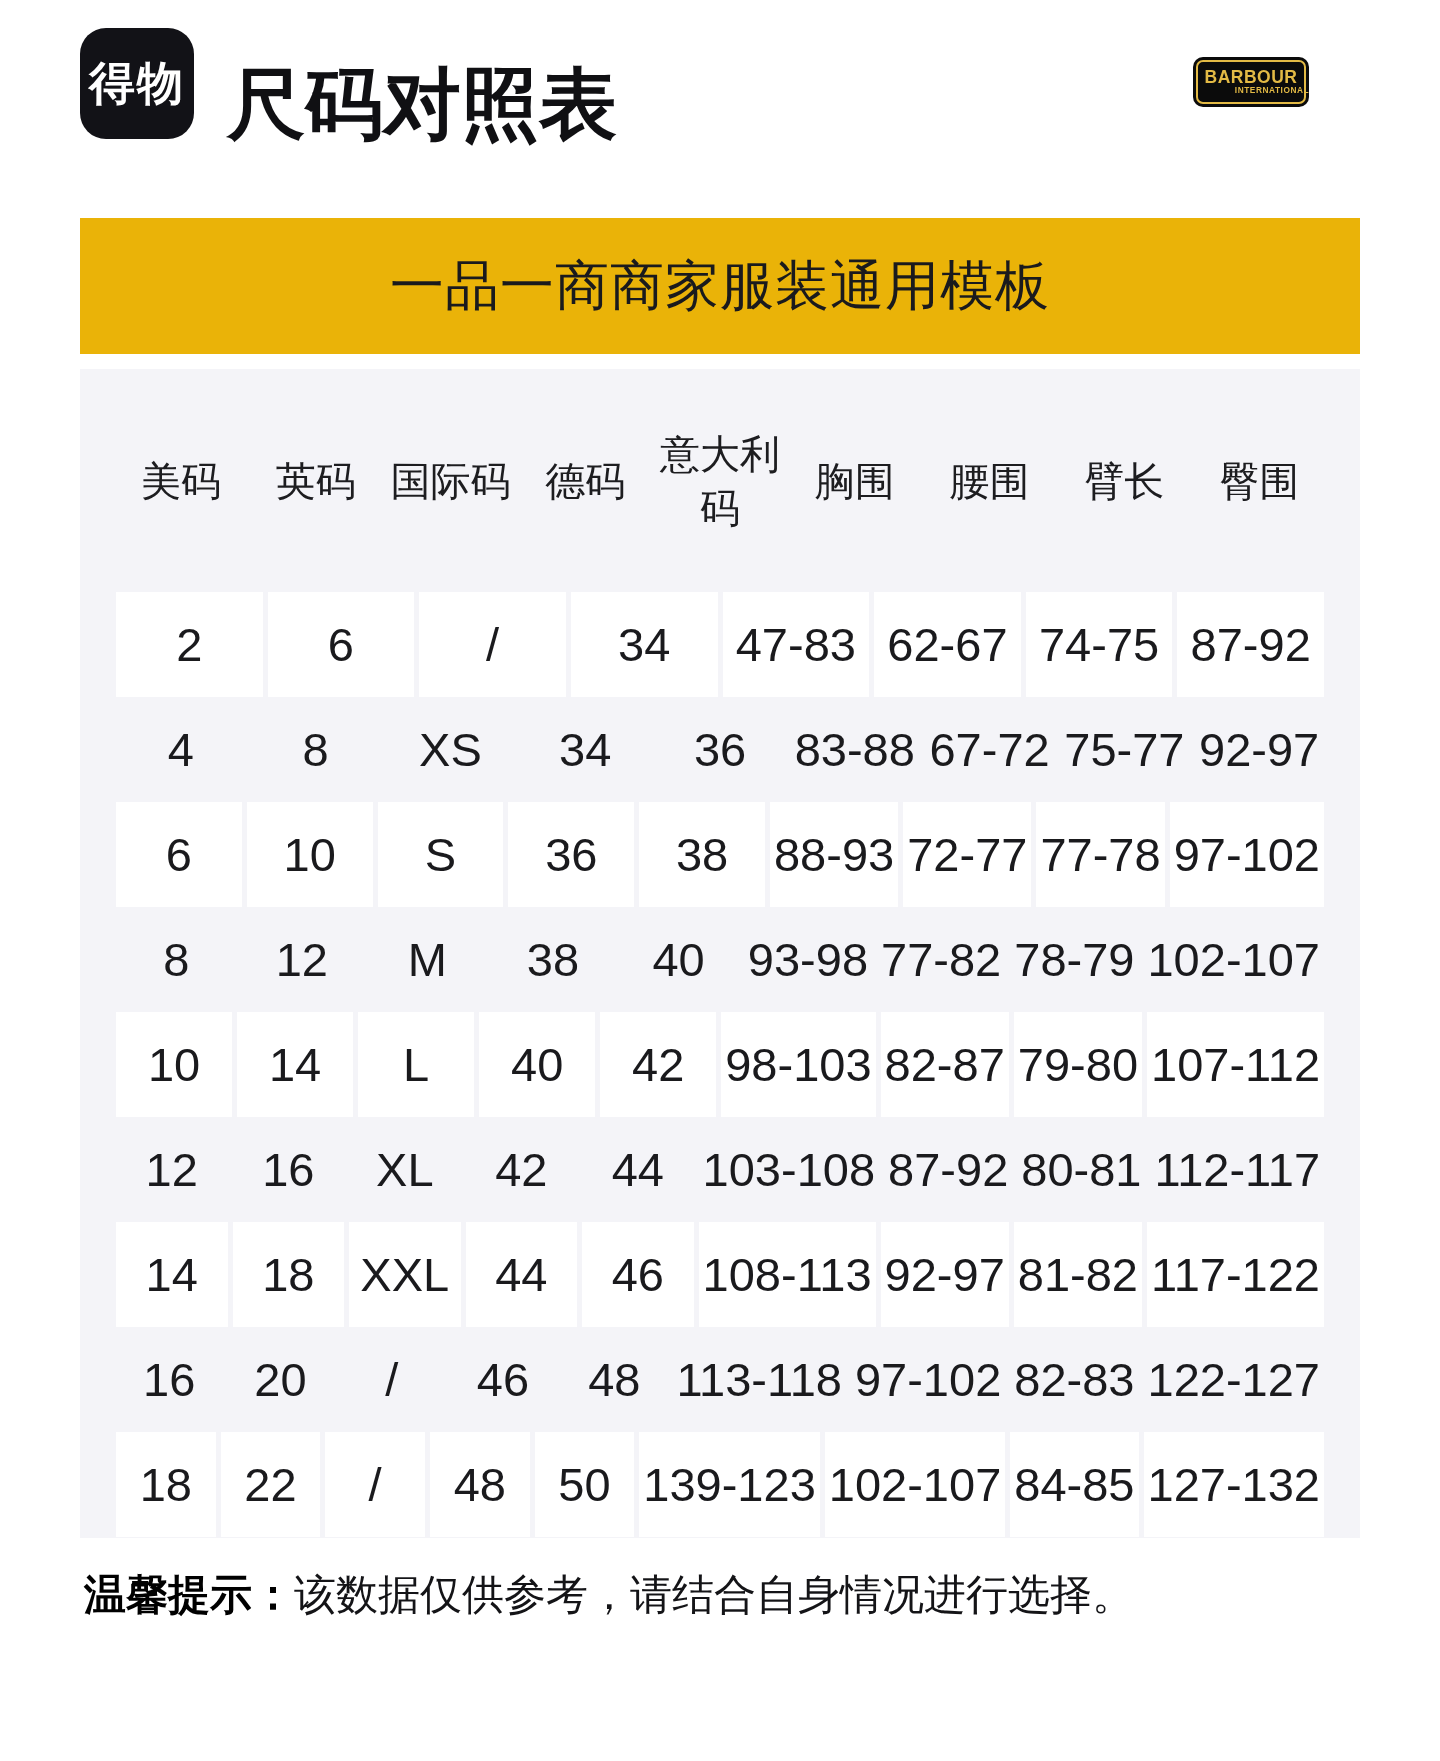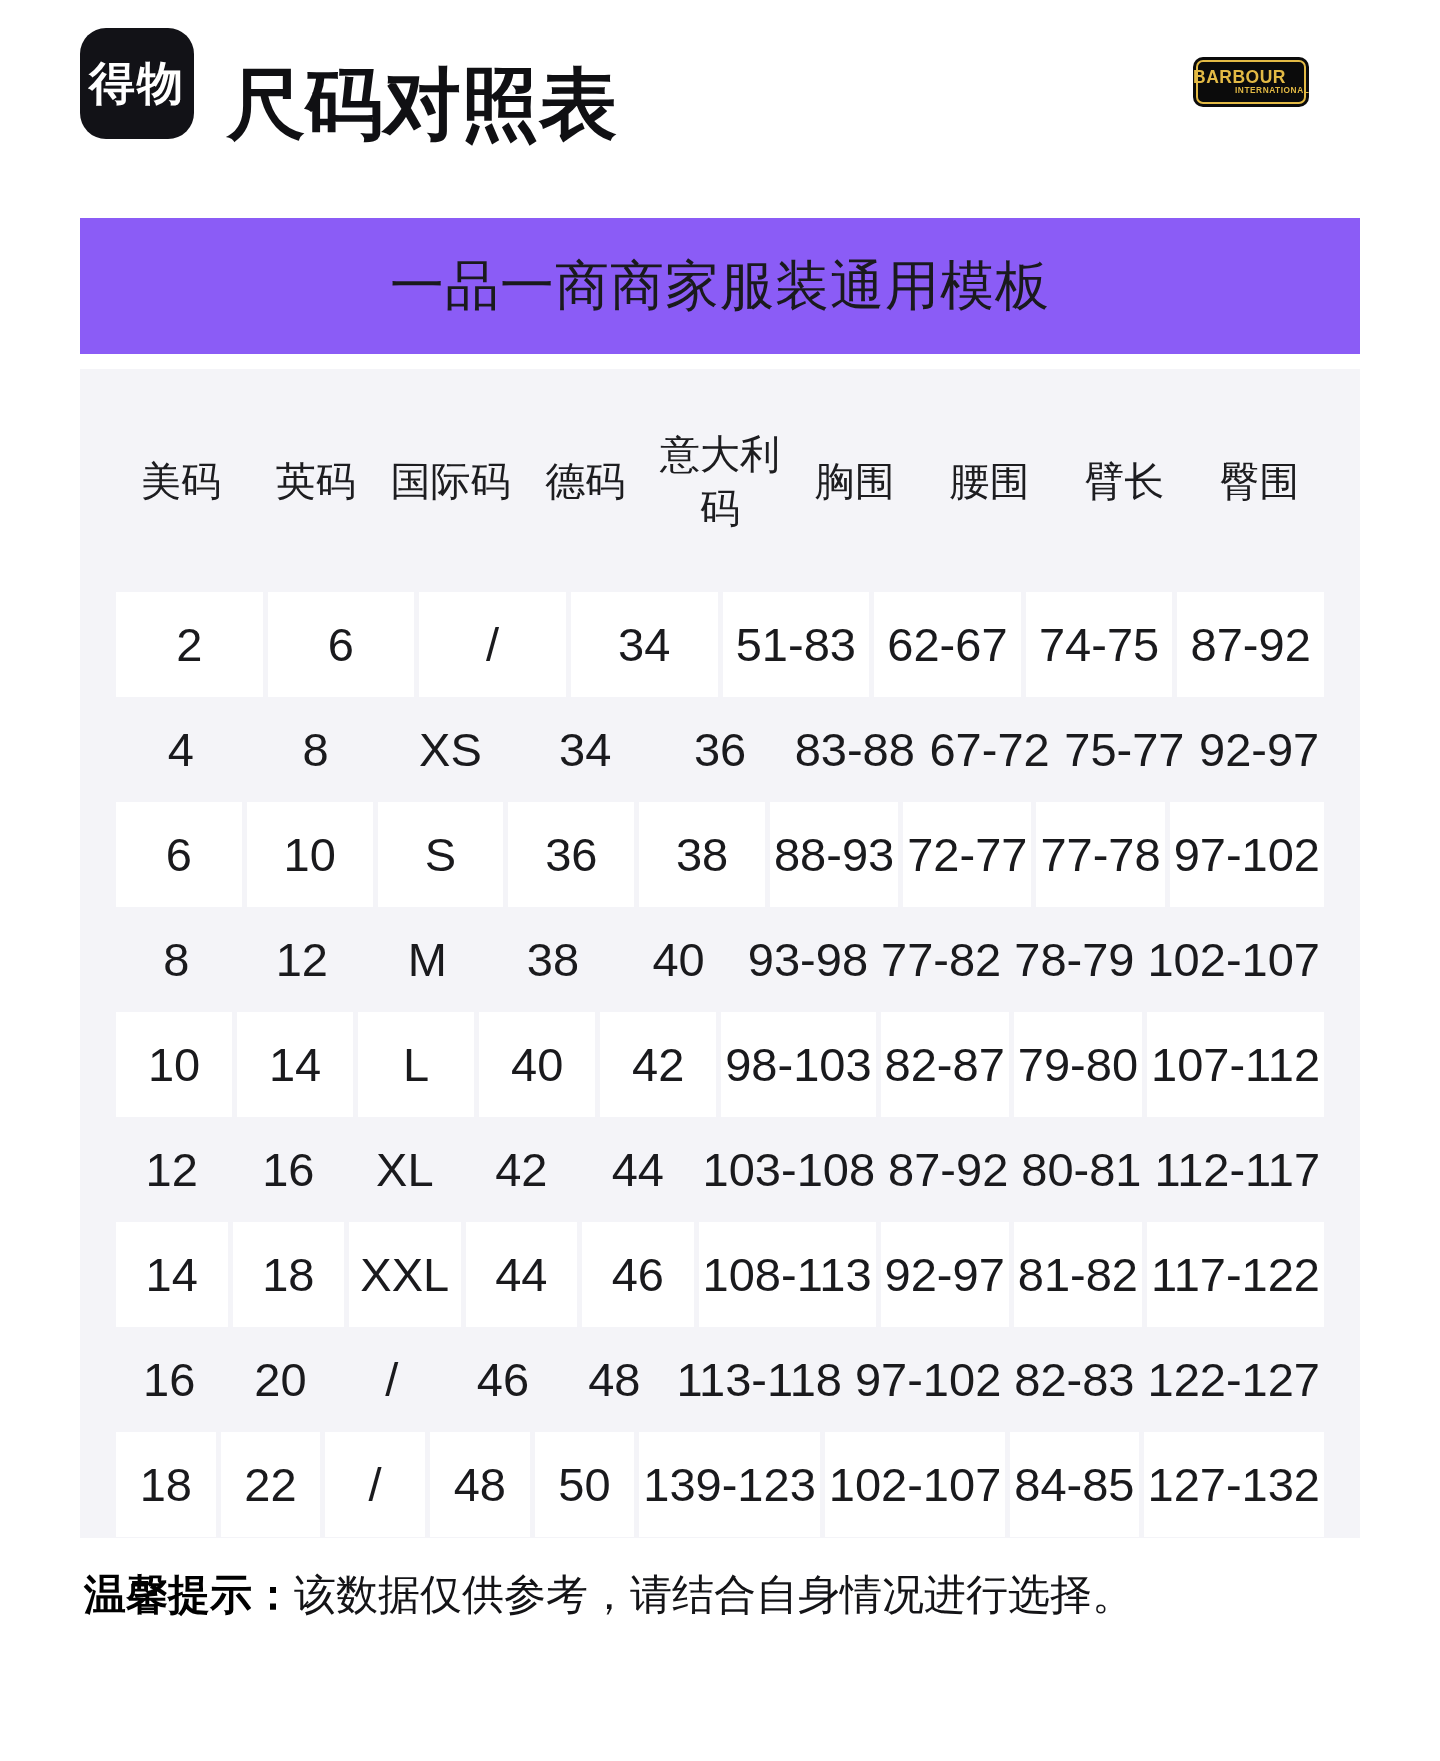--- a/index.html
+++ b/index.html
@@ -14,32 +14,32 @@
     display:flex; align-items:center; justify-content:center;
     color:#ffffff; font-size:46px; font-weight:700; letter-spacing:2px;
   }
   .title {
     position:absolute; left:227px; top:62px;
     font-size:78px; font-weight:700; color:#101013; line-height:1.1; white-space:nowrap;
   }
   .badge {
     position:absolute; left:1193px; top:57px; width:116px; height:50px;
     background:#0b0b0b; border-radius:10px;
-    display:flex; flex-direction:column; align-items:flex-start; justify-content:center;
+    display:flex; flex-direction:column; align-items:center; justify-content:center;
   }
   .badge::before {
     content:""; position:absolute; inset:3px; border:2px solid #e3ba45; border-radius:7px;
   }
   .badge .b1 { color:#e3ba45; font-size:17.5px; font-weight:800; letter-spacing:.5px; line-height:1.05; }
   .badge .b2 { color:#e3ba45; font-size:8.3px; font-weight:700; letter-spacing:.55px; line-height:1.2;margin-left:42px; }
 
   
   .banner {
     position:absolute; left:80px; top:218px; width:1280px; height:136px;
-    background:#8b5cf6; display:flex; align-items:center; justify-content:center;
+    background:#eab308; display:flex; align-items:center; justify-content:center;
     font-size:54px; font-weight:500; color:#1a1a1d; letter-spacing:1px;
   }
 
   
   .table {
     position:absolute; left:80px; top:369px; width:1280px; height:1169px;
     background:#f4f4f8; padding:0 36px; display:flex; flex-direction:column;align-items:center;
   }
   .trow { display:flex; gap:5px; width:100%; }
   .trow.head { height:223px; align-items:center; font-size:40px; color:#1d1d20; }
@@ -89,21 +89,21 @@
         <div class="tcell">胸围</div>
         <div class="tcell">腰围</div>
         <div class="tcell">臂长</div>
         <div class="tcell">臀围</div>
       </div>
       <div class="trow data white">
         <div class="tcell">2</div>
         <div class="tcell">6</div>
         <div class="tcell">/</div>
         <div class="tcell">34</div>
-        <div class="tcell">51-83</div>
+        <div class="tcell">47-83</div>
         <div class="tcell">62-67</div>
         <div class="tcell">74-75</div>
         <div class="tcell">87-92</div>
       </div>
       <div class="trow data">
         <div class="tcell">4</div>
         <div class="tcell">8</div>
         <div class="tcell">XS</div>
         <div class="tcell">34</div>
         <div class="tcell">36</div>

